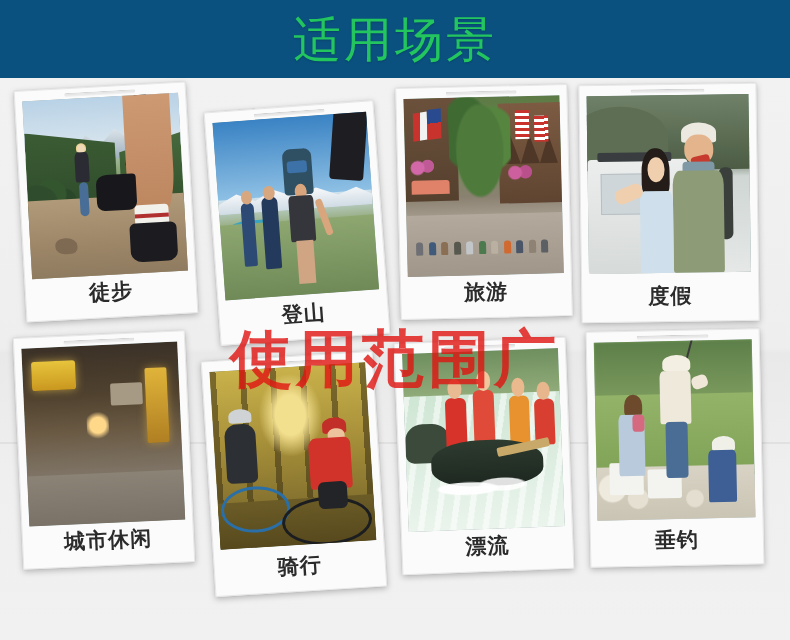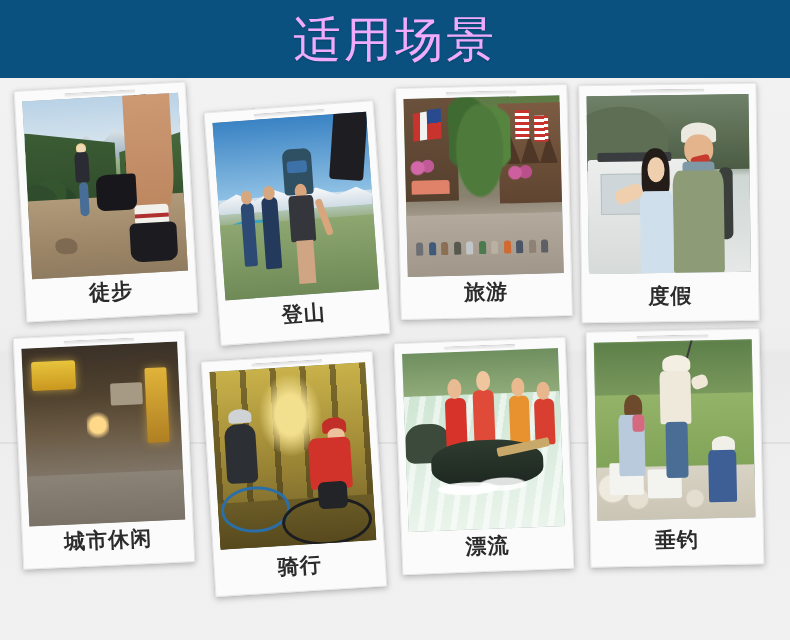--- a/index.html
+++ b/index.html
@@ -27,21 +27,21 @@
     left: 0;
     top: 0;
     width: 790px;
     height: 78px;
     background: #0a5180;
     display: flex;
     align-items: center;
     justify-content: center;
   }
   .header-title {
-    color: #f0abfc;
+    color: #22c55e;
     font-size: 48px;
     font-weight: 500;
     letter-spacing: 3px;
     line-height: 1;
     font-family: "DejaVu Sans", "Liberation Sans", sans-serif;
     text-shadow: 0 1px 2px rgba(0,0,0,0.18);
   }
 
   
   .gallery {
@@ -517,14 +517,15 @@
               <div class="lyr cp"></div>
               <div class="lyr bd"></div>
             </div>
         </div>
       </div>
       <div class="caption">垂钓</div>
     </div>
 
   </div>
 
+  <div class="watermark">使用范围广</div>
 
 </div>
 
 </body></html>

